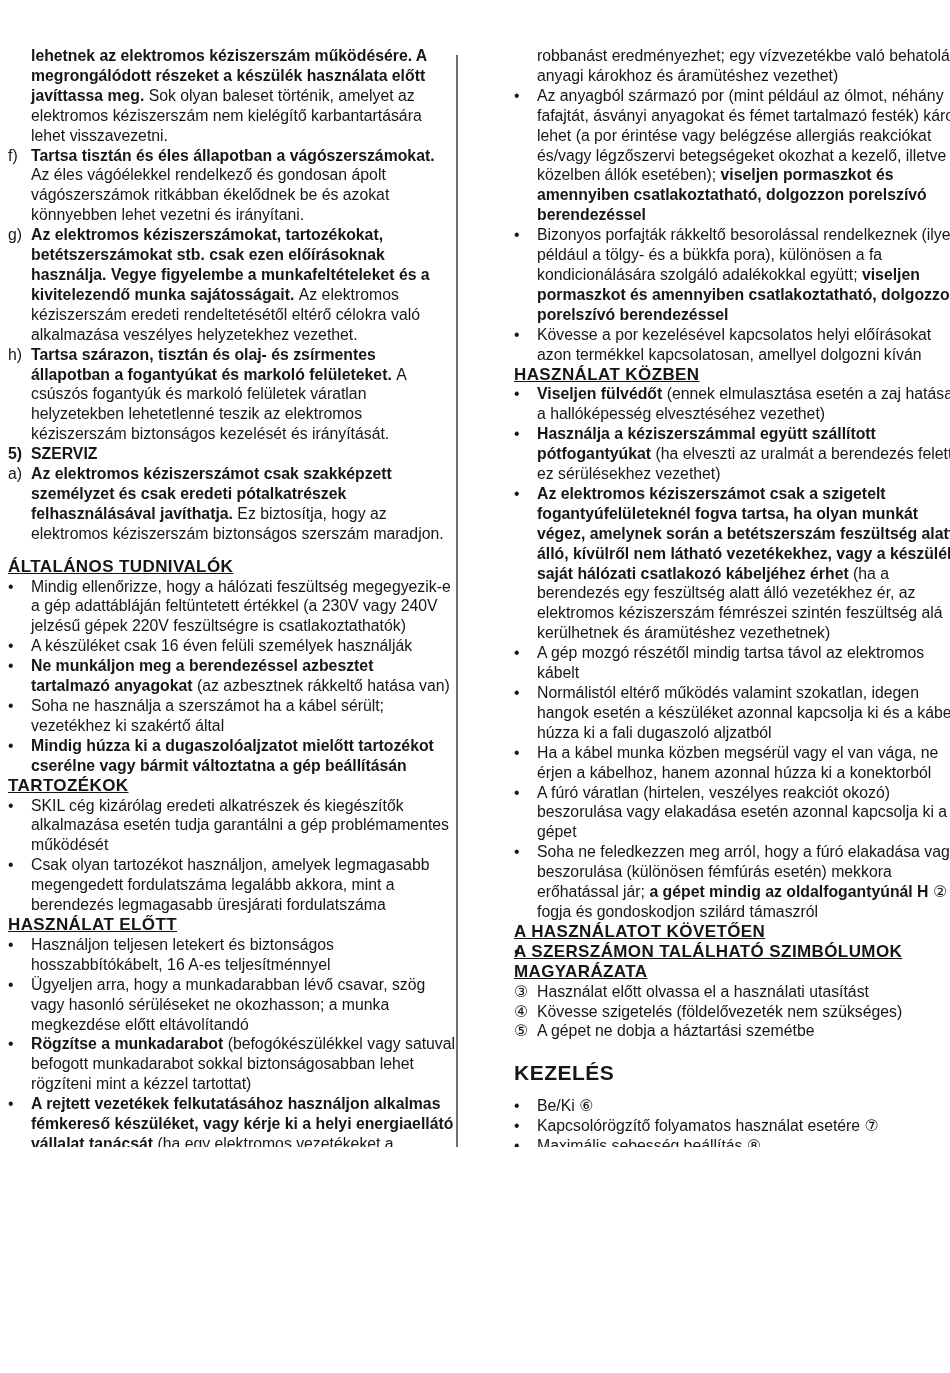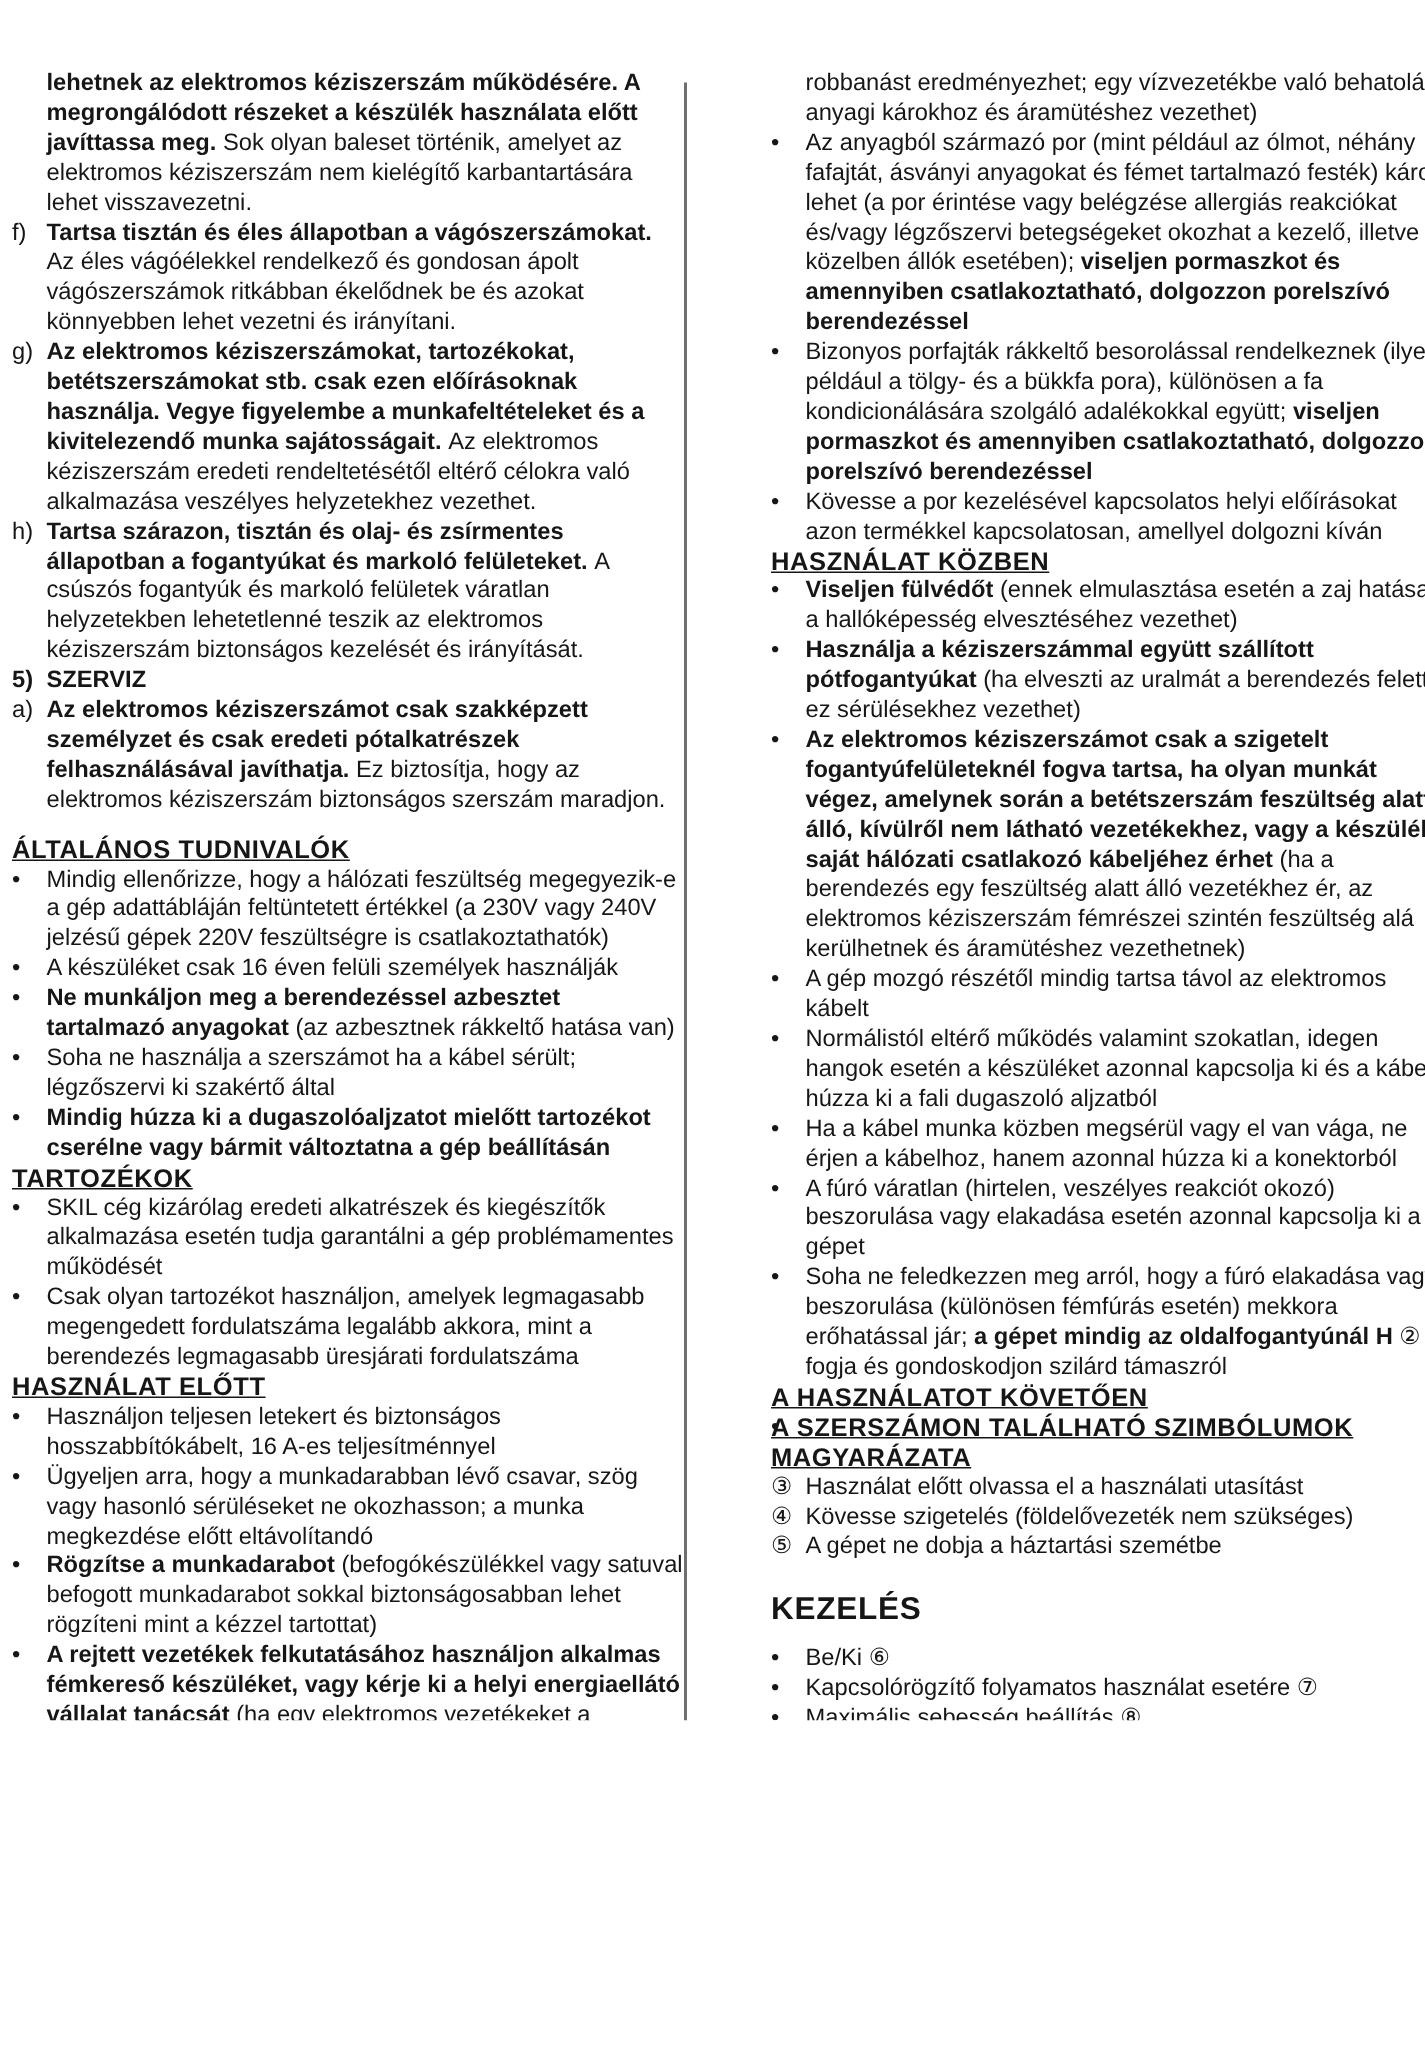--- a/index.html
+++ b/index.html
@@ -43,21 +43,21 @@
       <div class="blk item"><span class="marker"></span><span class="txt"><span class="b">lehetnek az elektromos kéziszerszám működésére. A megrongálódott részeket a készülék használata előtt javíttassa meg. </span><span>Sok olyan baleset történik, amelyet az elektromos kéziszerszám nem kielégítő karbantartására lehet visszavezetni.</span></span></div>
       <div class="blk item"><span class="marker">f)</span><span class="txt"><span class="b">Tartsa tisztán és éles állapotban a vágószerszámokat. </span><span>Az éles vágóélekkel rendelkező és gondosan ápolt vágószerszámok ritkábban ékelődnek be és azokat könnyebben lehet vezetni és irányítani.</span></span></div>
       <div class="blk item"><span class="marker">g)</span><span class="txt"><span class="b">Az elektromos kéziszerszámokat, tartozékokat, betétszerszámokat stb. csak ezen előírásoknak használja. Vegye figyelembe a munkafeltételeket és a kivitelezendő munka sajátosságait. </span><span>Az elektromos kéziszerszám eredeti rendeltetésétől eltérő célokra való alkalmazása veszélyes helyzetekhez vezethet.</span></span></div>
       <div class="blk item"><span class="marker">h)</span><span class="txt"><span class="b">Tartsa szárazon, tisztán és olaj- és zsírmentes állapotban a fogantyúkat és markoló felületeket. </span><span>A csúszós fogantyúk és markoló felületek váratlan helyzetekben lehetetlenné teszik az elektromos kéziszerszám biztonságos kezelését és irányítását.</span></span></div>
       <div class="blk item"><span class="marker b">5)</span><span class="txt"><span class="b">SZERVIZ</span></span></div>
       <div class="blk item"><span class="marker">a)</span><span class="txt"><span class="b">Az elektromos kéziszerszámot csak szakképzett személyzet és csak eredeti pótalkatrészek felhasználásával javíthatja. </span><span>Ez biztosítja, hogy az elektromos kéziszerszám biztonságos szerszám maradjon.</span></span></div>
       <div class="blk heading spaced"><span class="b">ÁLTALÁNOS TUDNIVALÓK</span></div>
       <div class="blk item"><span class="marker">•</span><span class="txt"><span>Mindig ellenőrizze, hogy a hálózati feszültség megegyezik-e a gép adattábláján feltüntetett értékkel (a 230V vagy 240V jelzésű gépek 220V feszültségre is csatlakoztathatók)</span></span></div>
       <div class="blk item"><span class="marker">•</span><span class="txt"><span>A készüléket csak 16 éven felüli személyek használják</span></span></div>
       <div class="blk item"><span class="marker">•</span><span class="txt"><span class="b">Ne munkáljon meg a berendezéssel azbesztet tartalmazó anyagokat </span><span>(az azbesztnek rákkeltő hatása van)</span></span></div>
-      <div class="blk item"><span class="marker">•</span><span class="txt"><span>Soha ne használja a szerszámot ha a kábel sérült; légzőszervi ki szakértő által</span></span></div>
+      <div class="blk item"><span class="marker">•</span><span class="txt"><span>Soha ne használja a szerszámot ha a kábel sérült; vezetékhez ki szakértő által</span></span></div>
       <div class="blk item"><span class="marker">•</span><span class="txt"><span class="b">Mindig húzza ki a dugaszolóaljzatot mielőtt tartozékot cserélne vagy bármit változtatna a gép beállításán</span></span></div>
       <div class="blk heading"><span class="b">TARTOZÉKOK</span></div>
       <div class="blk item"><span class="marker">•</span><span class="txt"><span>SKIL cég kizárólag eredeti alkatrészek és kiegészítők alkalmazása esetén tudja garantálni a gép problémamentes működését</span></span></div>
       <div class="blk item"><span class="marker">•</span><span class="txt"><span>Csak olyan tartozékot használjon, amelyek legmagasabb megengedett fordulatszáma legalább akkora, mint a berendezés legmagasabb üresjárati fordulatszáma</span></span></div>
       <div class="blk heading"><span class="b">HASZNÁLAT ELŐTT</span></div>
       <div class="blk item"><span class="marker">•</span><span class="txt"><span>Használjon teljesen letekert és biztonságos hosszabbítókábelt, 16 A-es teljesítménnyel</span></span></div>
       <div class="blk item"><span class="marker">•</span><span class="txt"><span>Ügyeljen arra, hogy a munkadarabban lévő csavar, szög vagy hasonló sérüléseket ne okozhasson; a munka megkezdése előtt eltávolítandó</span></span></div>
       <div class="blk item"><span class="marker">•</span><span class="txt"><span class="b">Rögzítse a munkadarabot </span><span>(befogókészülékkel vagy satuval befogott munkadarabot sokkal biztonságosabban lehet rögzíteni mint a kézzel tartottat)</span></span></div>
       <div class="blk item"><span class="marker">•</span><span class="txt"><span class="b">A rejtett vezetékek felkutatásához használjon alkalmas fémkereső készüléket, vagy kérje ki a helyi energiaellátó vállalat tanácsát </span><span>(ha egy elektromos vezetékeket a berendezéssel megérint, ez tűzhöz és áramütéshez vezethet; egy gázvezeték megrongálása</span></span></div>
     </div>

